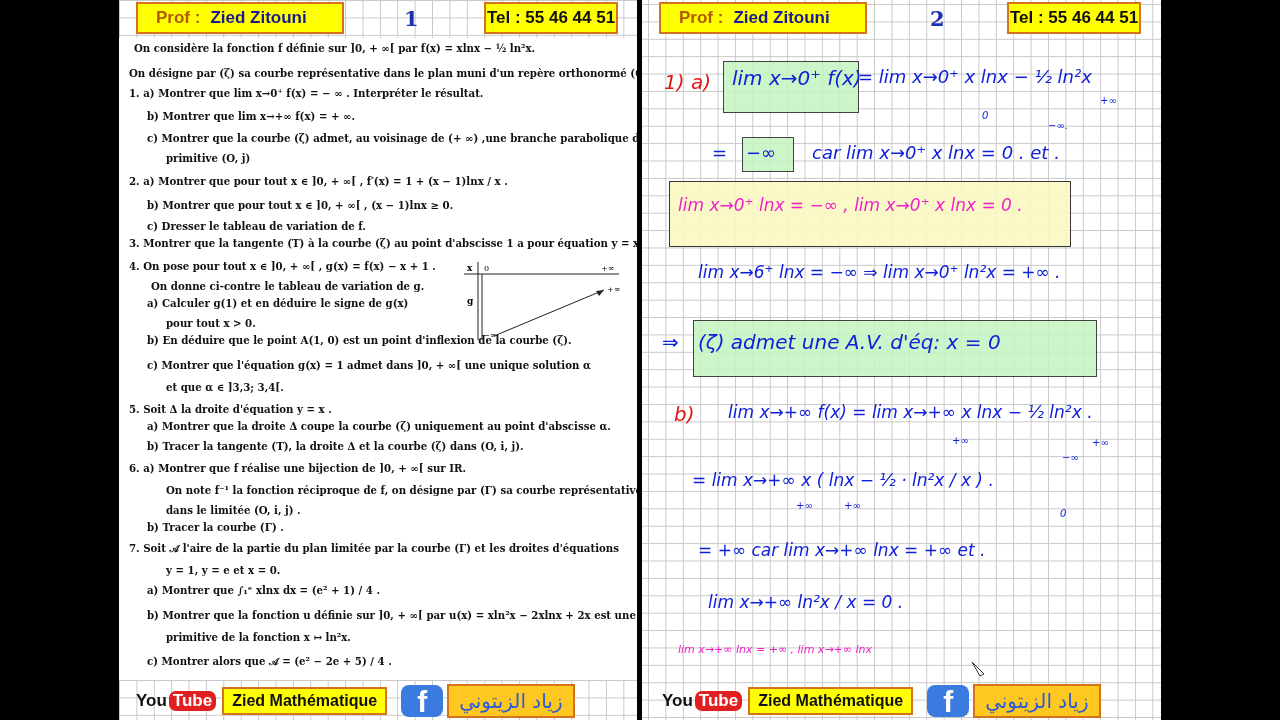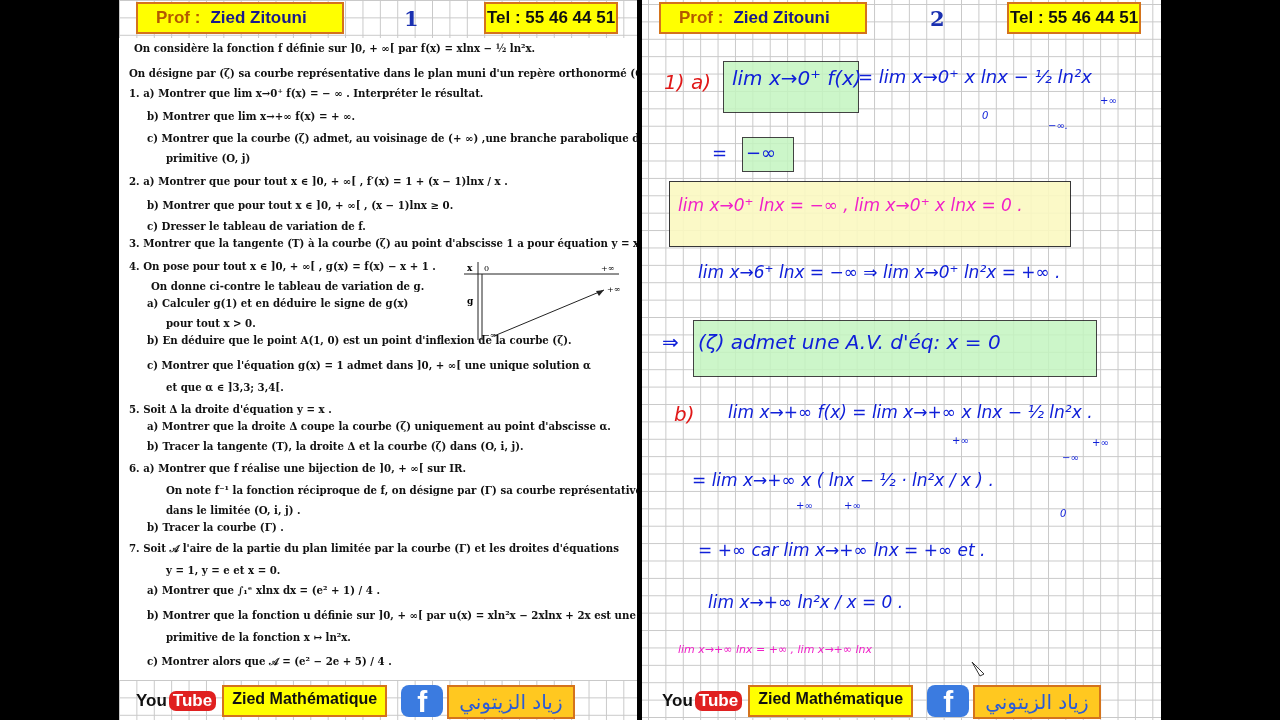--- a/index.html
+++ b/index.html
@@ -24,21 +24,21 @@
   .hdr-box{position:absolute;background:#ffff00;border:2px solid #d4731c;box-sizing:border-box;
     font-family:"Liberation Sans",sans-serif;font-weight:bold;font-size:17px;display:flex;align-items:center;}
   .prof-box{left:17px;top:2px;width:208px;height:32px;padding-left:18px;}
   .prof-label{color:#b35900;margin-right:10px;}
   .prof-name{color:#1a1a8c;}
   .tel-box{left:365px;top:2px;width:134px;height:32px;justify-content:center;color:#111;}
   .page-num{position:absolute;left:285px;top:6px;font-family:"DejaVu Serif",serif;font-weight:bold;font-size:21px;color:#1a30b0;}
   .doc{position:absolute;left:10px;top:38px;width:500px;font-size:10.2px;color:#111;font-weight:bold;line-height:1;}
   .doc .ln{position:absolute;white-space:nowrap;}
   .vtab{position:absolute;left:345px;top:260px;width:160px;height:80px;font-size:8px;}
-  .footer{position:absolute;top:685px;height:32px;display:flex;}
+  .footer{position:absolute;top:685px;height:32px;display:flex;align-items:center;}
   .yt{font-family:"Liberation Sans",sans-serif;font-weight:900;font-size:17px;color:#111;display:flex;align-items:center;}
   .yt .tube{background:#e02020;color:#fff;border-radius:7px;padding:0 4px;margin-left:2px;}
   .zm-box{background:#ffff00;border:2px solid #d4731c;font-family:"Liberation Sans",sans-serif;font-weight:bold;font-size:16px;padding:3px 8px;color:#111;margin-left:6px;}
   .fb{width:42px;height:32px;background:#3b7be0;border-radius:8px;margin-left:14px;color:#fff;font-family:"Liberation Sans",sans-serif;font-weight:bold;font-size:30px;display:flex;align-items:flex-end;justify-content:center;line-height:1;overflow:hidden;}
   .ar-box{background:#ffc820;border:2px solid #d4731c;font-family:"DejaVu Sans",sans-serif;font-size:20px;color:#2a5bd7;padding:0 10px;margin-left:4px;height:30px;display:flex;align-items:center;}
   .hw{position:absolute;font-family:"DejaVu Sans",sans-serif;font-style:italic;white-space:nowrap;}
   .blue{color:#1020d8;}
   .red{color:#e01818;}
   .mag{color:#f020c8;}
   .greenbox{position:absolute;background:#c4f5c0;border:1.5px solid #222;opacity:.85;}
@@ -132,20 +132,21 @@
 
   <div class="hw red" style="left:22px;top:70px;font-size:20px">1) a)</div>
   <div class="hw blue" style="left:90px;top:66px;font-size:20px">lim x→0⁺ f(x)</div>
   <div class="hw blue" style="left:216px;top:66px;font-size:18px">= lim x→0⁺  x lnx − ½ ln²x</div>
   <div class="hw blue sub" style="left:340px;top:110px">0</div>
   <div class="hw blue sub" style="left:458px;top:95px">+∞</div>
   <div class="hw blue sub" style="left:406px;top:120px">−∞.</div>
 
   <div class="hw blue" style="left:70px;top:142px;font-size:18px">=</div>
   <div class="hw blue" style="left:104px;top:142px;font-size:18px">−∞</div>
+  <div class="hw blue" style="left:170px;top:142px;font-size:18px">car  lim x→0⁺ x lnx = 0 . et .</div>
 
   <div class="hw mag" style="left:36px;top:195px;font-size:17px">lim x→0⁺ lnx = −∞  ,  lim x→0⁺ x lnx = 0 .</div>
 
   <div class="hw blue" style="left:56px;top:262px;font-size:17px">lim x→6⁺ lnx = −∞  ⇒  lim x→0⁺ ln²x = +∞ .</div>
 
   <div class="hw blue" style="left:20px;top:330px;font-size:20px">⇒</div>
   <div class="hw blue" style="left:56px;top:330px;font-size:20px">(ζ) admet une A.V. d'éq: x = 0</div>
 
   <div class="hw red" style="left:32px;top:402px;font-size:20px">b)</div>
   <div class="hw blue" style="left:86px;top:402px;font-size:17px">lim x→+∞ f(x) = lim x→+∞  x lnx − ½ ln²x .</div>

